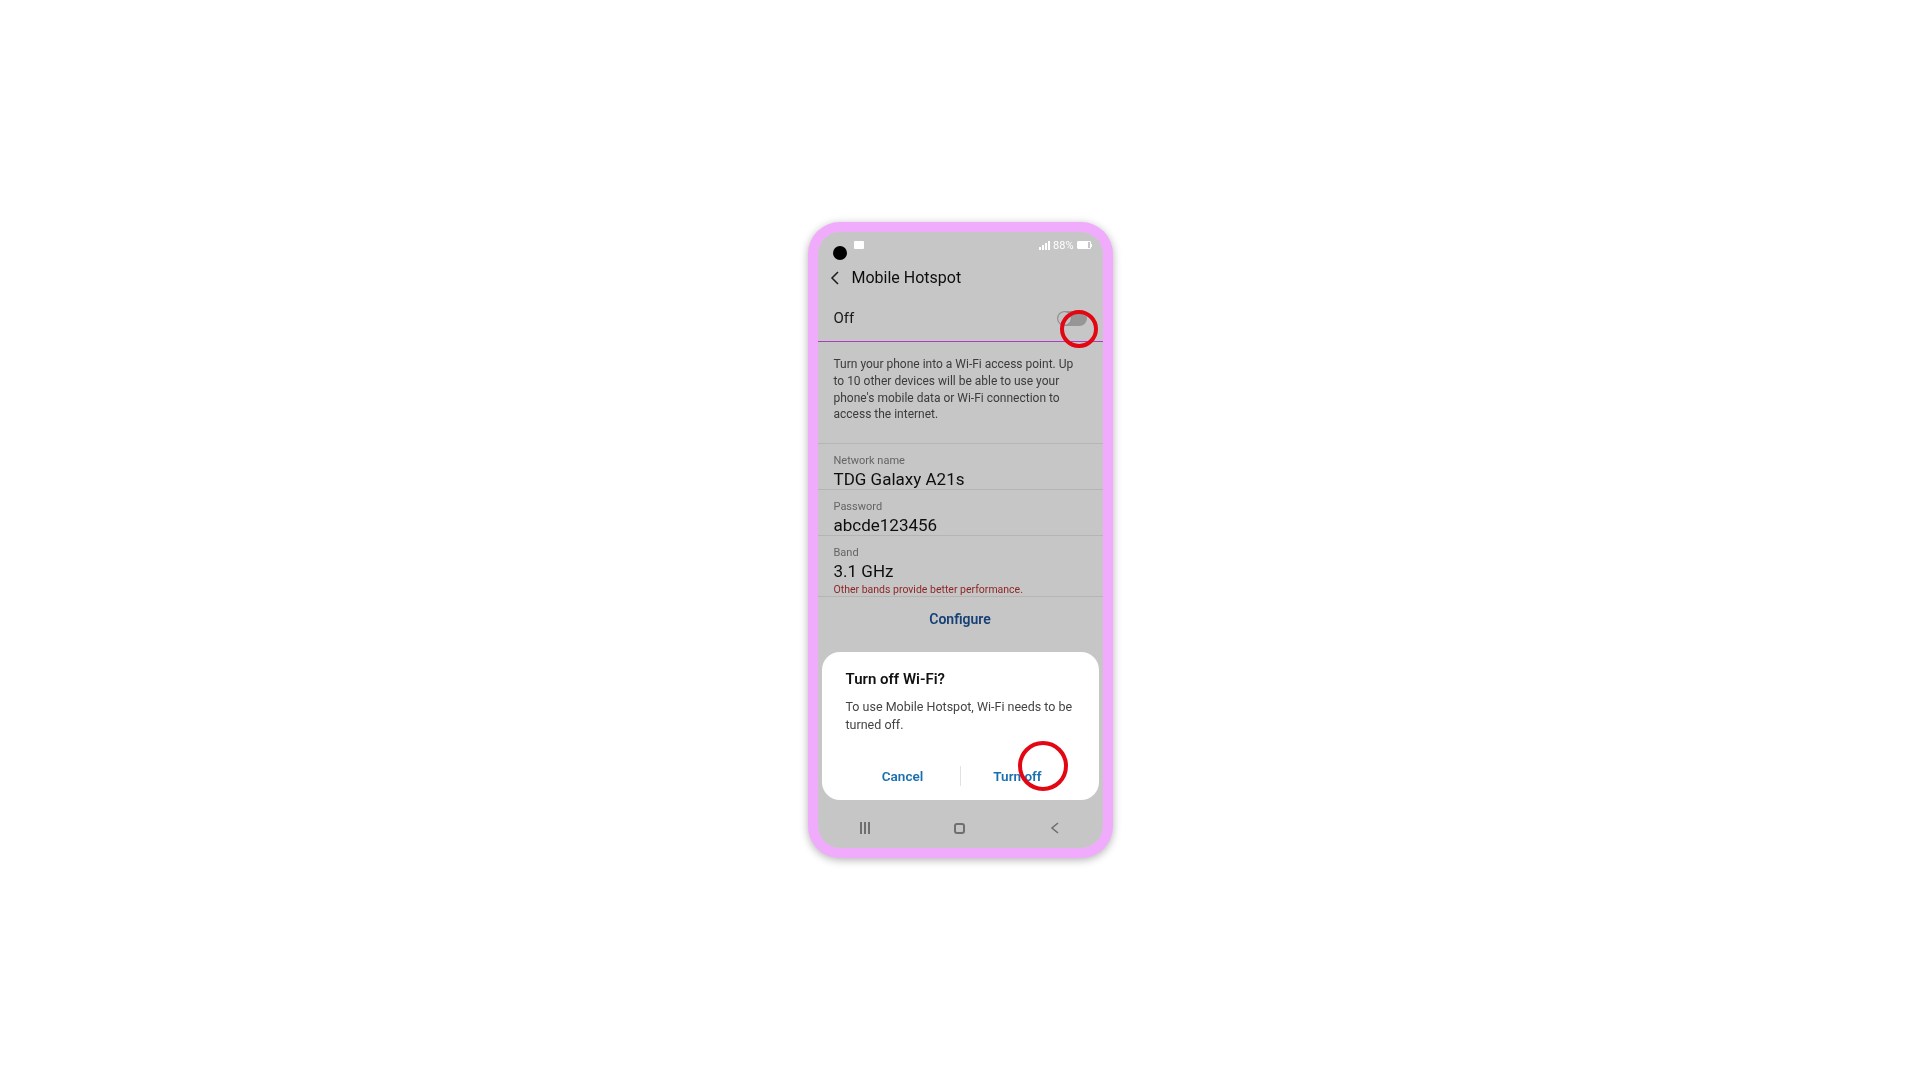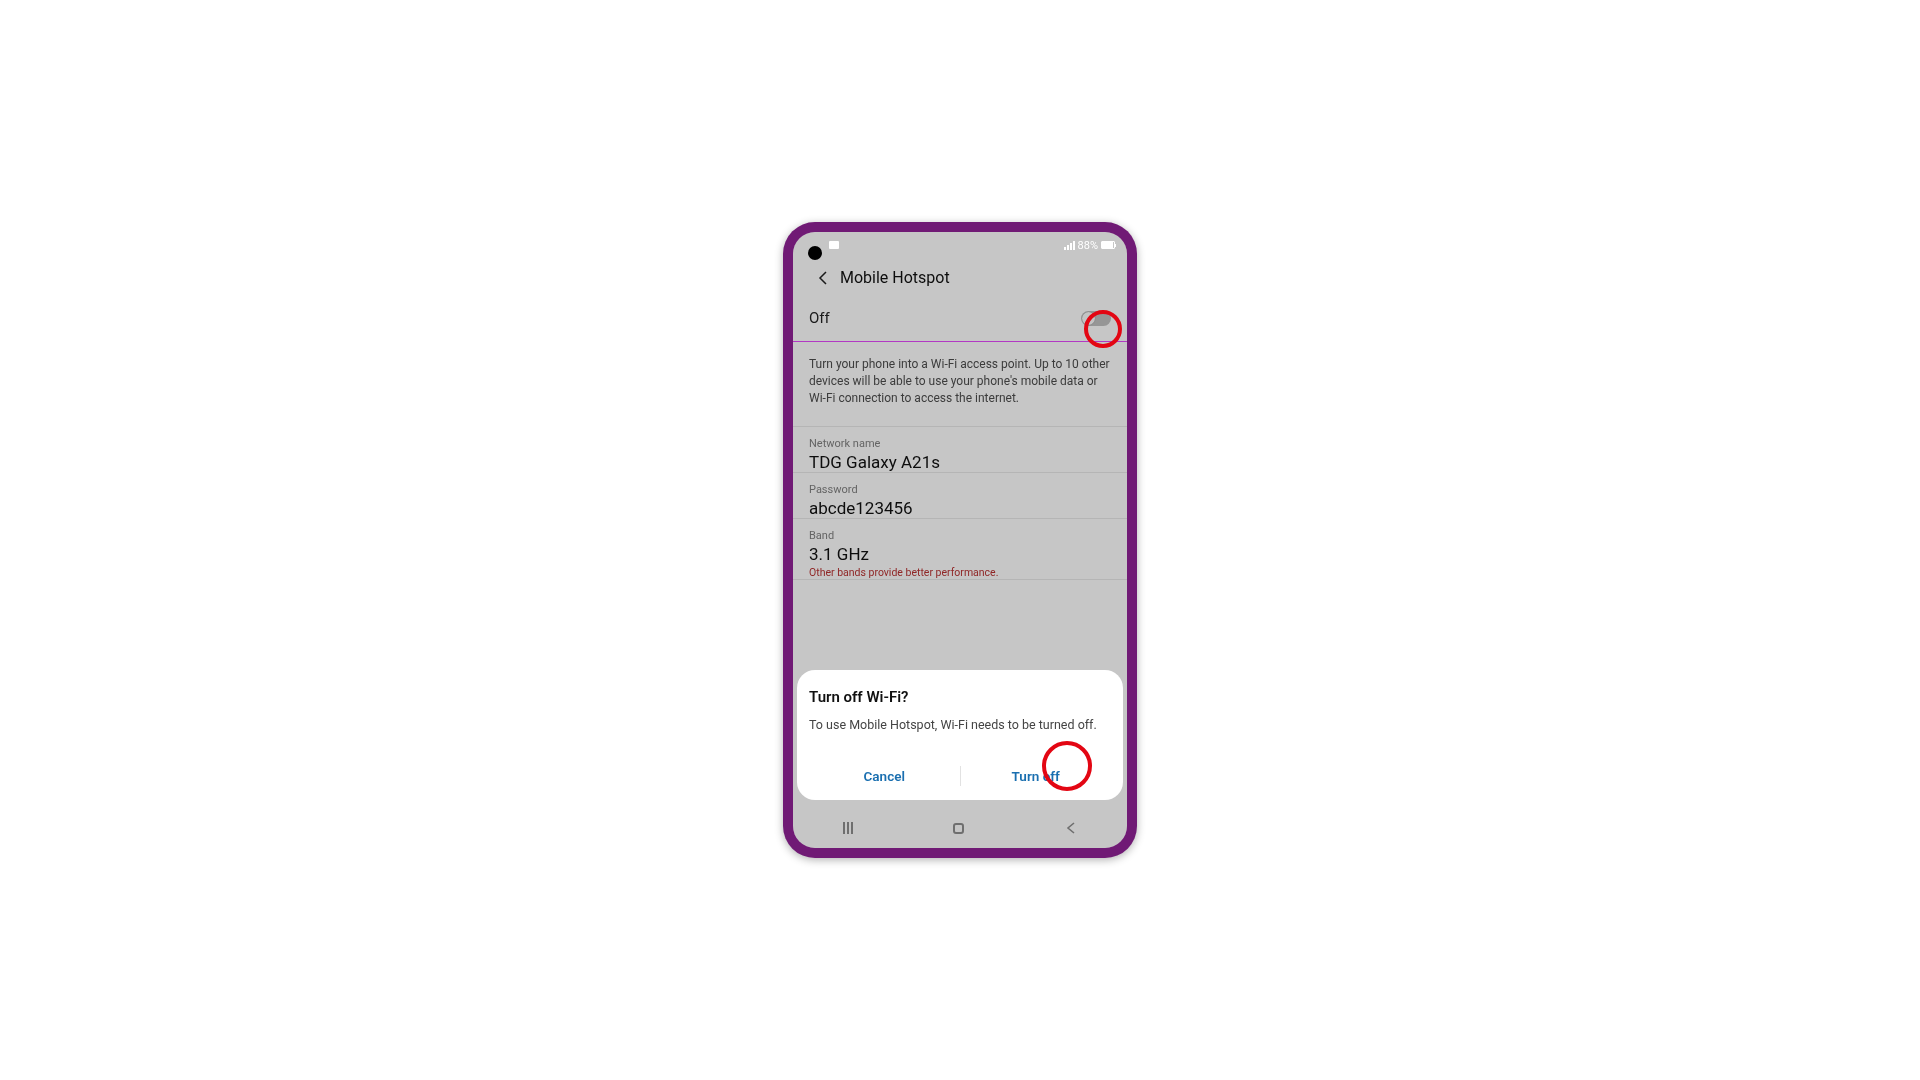--- a/index.html
+++ b/index.html
@@ -6,23 +6,23 @@
 body {
   width: 1920px;
   height: 1080px;
   background: #fff;
   font-family: -apple-system, Roboto, "Segoe UI", Arial, sans-serif;
   display: flex;
   align-items: center;
   justify-content: center;
 }
 .phone-frame {
-  width: 354px;
+  width: 305px;
   height: 636px;
-  background: #701a75;
+  background: #f0abfc;
   border-radius: 32px;
   padding: 10px;
   position: relative;
   box-shadow: 0 2px 8px rgba(0,0,0,0.3);
 }
 .phone-screen {
   width: 100%;
   height: 100%;
   background: #f2f2f2;
   border-radius: 22px;
@@ -64,21 +64,21 @@
 .signal-bars span { width:2px; background:#fff; }
 .signal-bars span:nth-child(1){height:3px;} .signal-bars span:nth-child(2){height:5px;}
 .signal-bars span:nth-child(3){height:7px;} .signal-bars span:nth-child(4){height:9px;}
 .battery-ic { width:14px; height:8px; border:1px solid #fff; border-radius:1px; position:relative; display:inline-block; }
 .battery-ic::after { content:""; position:absolute; right:-2px; top:2px; width:1px; height:3px; background:#fff; }
 .battery-ic::before { content:""; position:absolute; left:0; top:0; width:88%; height:100%; background:#fff; }
 
 .header {
   display: flex;
   align-items: center;
-  padding: 10px 25px;
+  padding: 10px 12px;
   gap: 12px;
   position: relative;
   z-index: 3;
 }
 .back-chevron { }
 .back-chevron svg { display:block; }
 .page-title { font-size: 16px; color: #111; }
 
 .toggle-row {
   display: flex;
@@ -126,21 +126,21 @@
   color: #1a4d8f;
   z-index: 3; position: relative;
 }
 
 .bottom-sheet {
   position: absolute;
   left: 4px; right: 4px;
   bottom: 48px;
   background: #fff;
   border-radius: 18px;
-  padding: 18px 12px 8px;
+  padding: 18px 24px 8px;
   z-index: 10;
 }
 .sheet-title { font-size: 15px; font-weight: 600; color: #111; margin-bottom: 10px; }
 .sheet-body { font-size: 12.5px; color: #444; line-height: 1.45; margin-bottom: 26px; }
 .sheet-buttons { display: flex; align-items: center; }
 .sheet-buttons .btn {
   flex: 1; text-align: center; font-size: 13.5px; font-weight: 600;
   color: #1a6fb0; padding: 8px 0; cursor: pointer;
 }
 .sheet-buttons .divider-v { width: 1px; height: 20px; background: #e2e2e2; }
@@ -218,20 +218,21 @@
       <div class="label">Password</div>
       <div class="value">abcde123456</div>
     </div>
 
     <div class="info-row">
       <div class="label">Band</div>
       <div class="value">3.1 GHz</div>
       <div class="warning">Other bands provide better performance.</div>
     </div>
 
+    <div class="configure">Configure</div>
 
     <div class="dimmed-layer"></div>
 
     <div class="bottom-sheet">
       <div class="sheet-title">Turn off Wi-Fi?</div>
       <div class="sheet-body">To use Mobile Hotspot, Wi-Fi needs to be turned off.</div>
       <div class="sheet-buttons">
         <div class="btn">Cancel</div>
         <div class="divider-v"></div>
         <div class="btn">Turn off</div>

